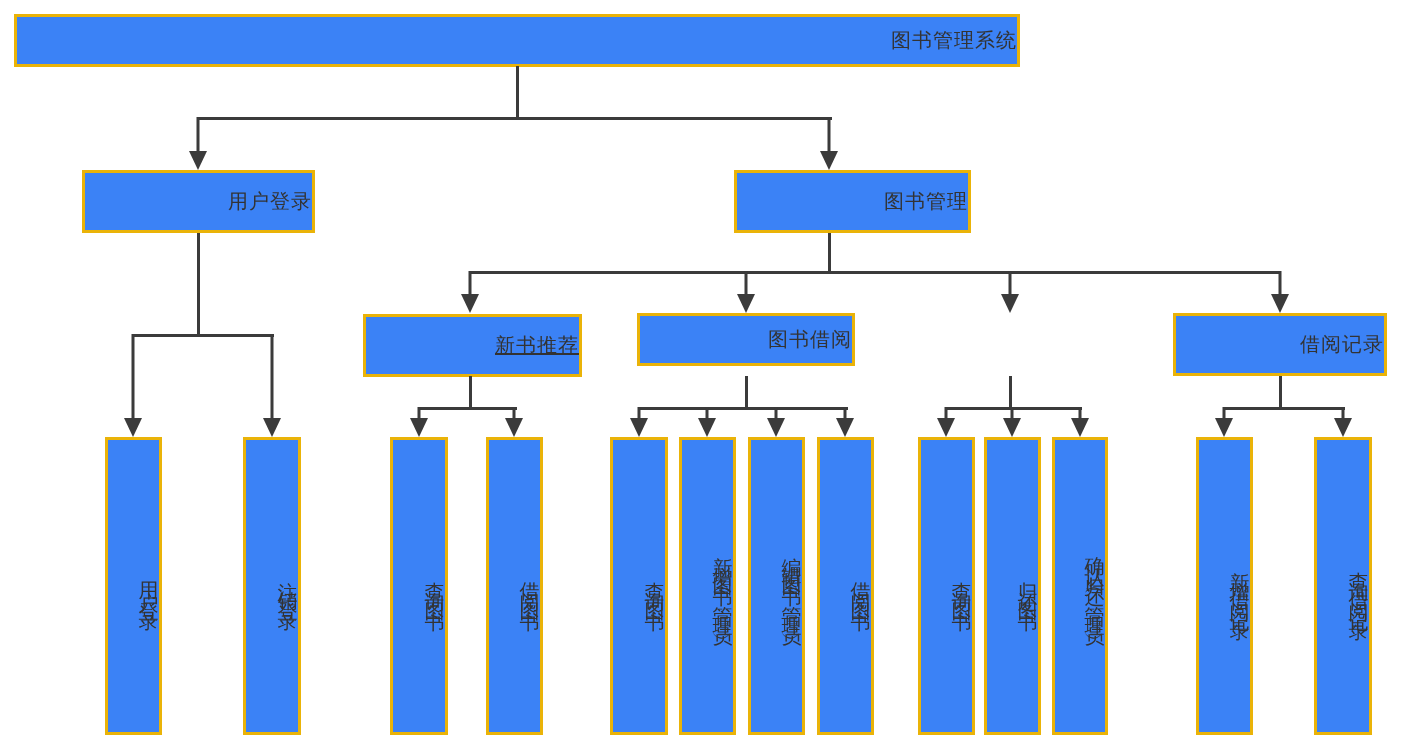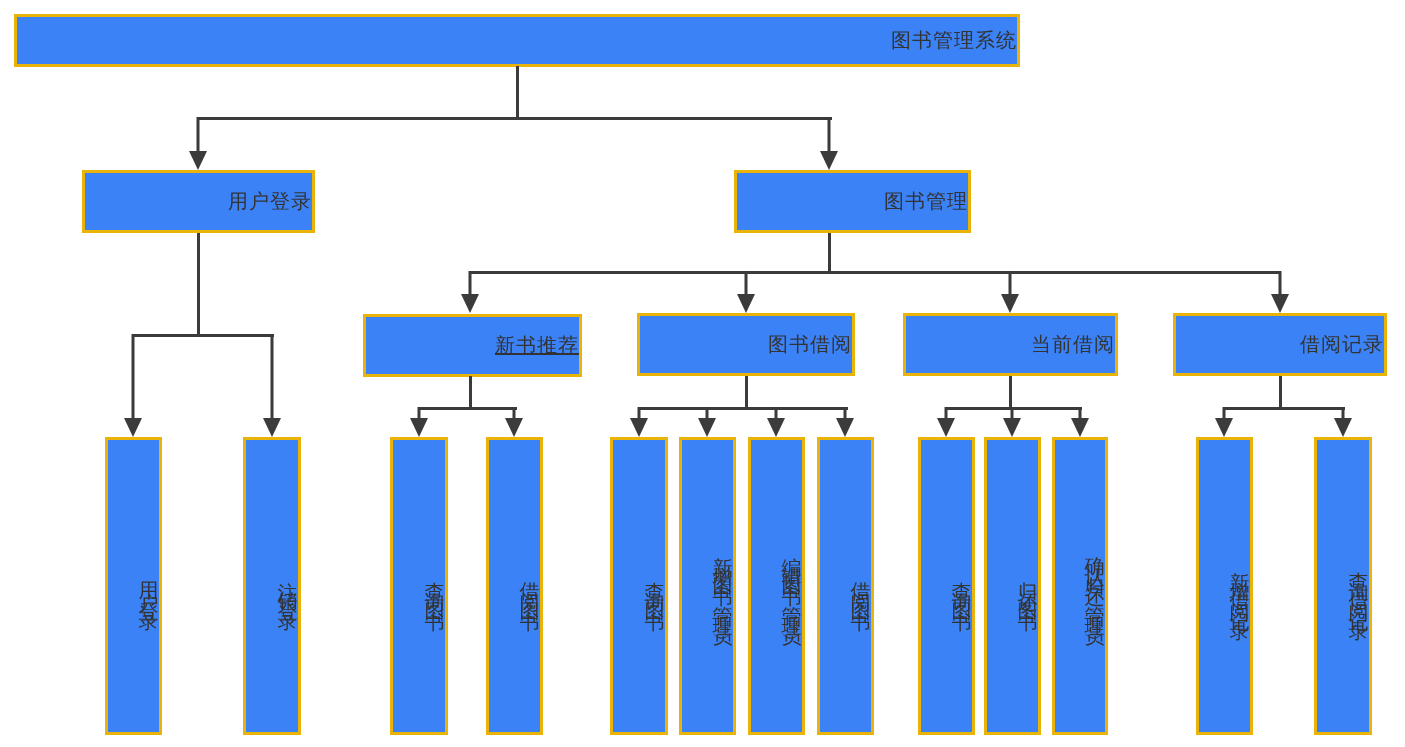--- a/index.html
+++ b/index.html
@@ -96,25 +96,22 @@
   <div class="vline" style="left:828px;top:233px;height:40px;"></div>
   <div class="hline" style="left:469px;top:271px;width:812px;"></div>
   <div class="arrow" style="left:461px;top:271px;height:42px;"></div>
   <div class="arrow" style="left:737px;top:271px;height:42px;"></div>
   <div class="arrow" style="left:1001px;top:271px;height:42px;"></div>
   <div class="arrow" style="left:1271px;top:271px;height:42px;"></div>
 
   <div class="box box-h" style="left:363px;top:314px;width:219px;height:63px;text-decoration:underline;">
     <span class="lbl">新书推荐</span>
   </div>
-  <div class="box box-h" style="left:637px;top:313px;width:218px;height:63px;padding-left:8px;">
+  <div class="box box-h" style="left:637px;top:313px;width:218px;height:53px;padding-left:8px;">
     <span class="lbl">图书借阅</span>
-  </div>
-  <div class="box box-h" style="left:903px;top:313px;width:215px;height:63px;">
-    <span class="lbl">当前借阅</span>
   </div>
   <div class="box box-h" style="left:1173px;top:313px;width:214px;height:63px;padding-left:44px;">
     <span class="lbl">借阅记录</span>
   </div>
 
   <div class="vline" style="left:469px;top:376px;height:33px;"></div>
   <div class="hline" style="left:418px;top:407px;width:99px;"></div>
   <div class="arrow" style="left:410px;top:407px;height:30px;"></div>
   <div class="arrow" style="left:505px;top:407px;height:30px;"></div>
 

